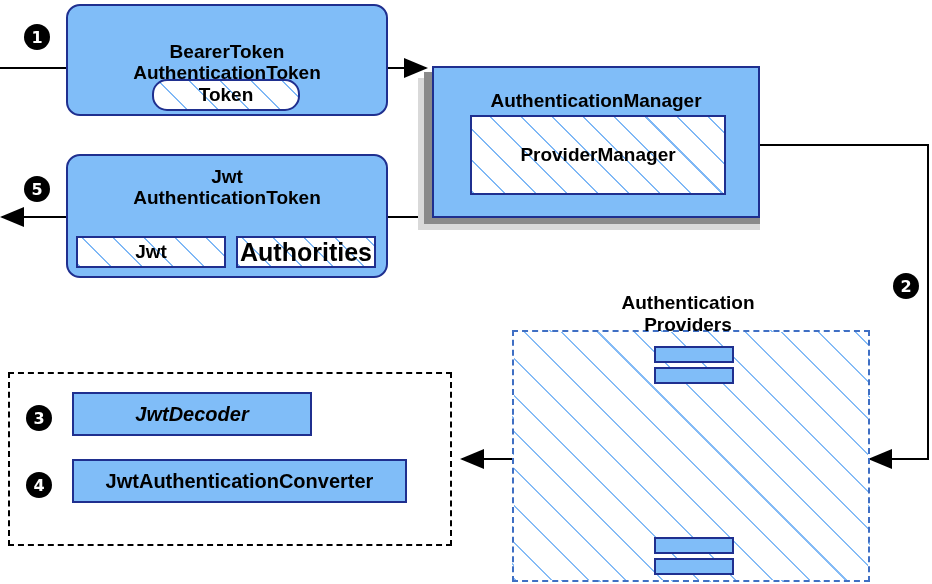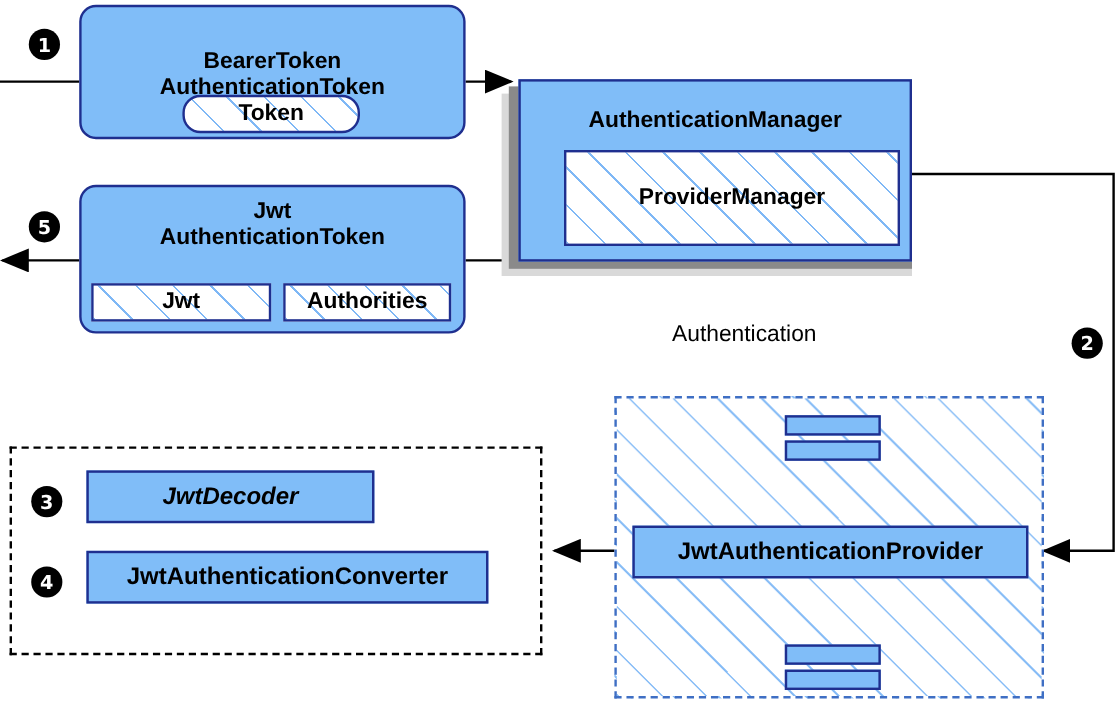--- a/index.html
+++ b/index.html
@@ -118,24 +118,26 @@
     display: flex;
     align-items: center;
     justify-content: center;
     z-index: 6;
     font-family: "DejaVu Sans", sans-serif;
   }
 
   
   .caption {
     position: absolute;
-    font-weight: normal;
+    font-weight: bold;
     color: #000;
+    text-align: center;
     line-height: 1.16;
     z-index: 5;
+    margin-top: 24px;
   }
 </style>
 </head>
 <body>
 
 <div id="stage">
 
   <svg class="layer" viewBox="0 0 932 584" xmlns="http://www.w3.org/2000/svg">
     <defs>
       <marker id="arrowEnd" viewBox="0 0 12 10" refX="11" refY="5" markerWidth="12" markerHeight="10" orient="auto-start-reverse">
@@ -192,50 +194,48 @@
   </div>
   <div class="hatch" style="left:152px; top:79px; width:148px; height:32px; font-size:19px;border-radius:15px;">
     <span>Token</span>
   </div>
 
   <div class="shadow light" style="left:418px; top:78px; width:342px; height:152px;"></div>
   <div class="shadow dark" style="left:424px; top:72px; width:336px; height:152px;"></div>
   <div class="node" style="left:432px; top:66px; width:328px; height:152px; flex-direction:column; justify-content:flex-start; font-size:19px; padding-top:22px;">
     <div>AuthenticationManager</div>
   </div>
-  <div class="hatch" style="left:470px; top:125px; width:280px; height:80px; font-size:19px;">
+  <div class="hatch" style="left:470px; top:115px; width:256px; height:80px; font-size:19px;">
     <span>ProviderManager</span>
   </div>
 
   <div class="shadow rounded" style="left:58px; top:162px; width:330px; height:124px;"></div>
   <div class="node rounded" style="left:66px; top:154px; width:322px; height:124px; flex-direction:column; justify-content:flex-start; font-size:19px; padding-top:10px;">
     <div>Jwt</div>
     <div>AuthenticationToken</div>
   </div>
   <div class="hatch" style="left:76px; top:236px; width:150px; height:32px; font-size:19px;">
     <span>Jwt</span>
   </div>
-  <div class="hatch" style="left:236px; top:236px; width:140px; height:32px; font-size:19px;">
+  <div class="hatch" style="left:236px; top:236px; width:140px; height:32px; font-size:25px;">
     <span>Authorities</span>
   </div>
 
   <div class="caption" style="left:560px; top:268px; width:256px; font-size:19px;">
     <div>Authentication</div>
+    <div>Providers</div>
   </div>
 
   <div class="dashed-blue" style="left:512px; top:330px; width:358px; height:252px;"></div>
 
   <div class="bar" style="left:654px; top:346px; width:80px; height:17px;"></div>
   <div class="bar" style="left:654px; top:367px; width:80px; height:17px;"></div>
 
   <div class="shadow light" style="left:516px; top:448px; width:336px; height:44px;"></div>
   <div class="shadow dark" style="left:521px; top:443px; width:336px; height:44px;"></div>
-  <div class="node" style="left:527px; top:438px; width:330px; height:44px; font-size:20px;">
-    <span>JwtAuthenticationProvider</span>
-  </div>
 
   <div class="bar" style="left:654px; top:537px; width:80px; height:17px;"></div>
   <div class="bar" style="left:654px; top:558px; width:80px; height:17px;"></div>
 
   <div class="dashed-black" style="left:8px; top:372px; width:444px; height:174px;"></div>
 
   <div class="shadow light" style="left:58px; top:400px; width:240px; height:44px;"></div>
   <div class="shadow dark" style="left:64px; top:396px; width:240px; height:44px;"></div>
   <div class="node" style="left:72px; top:392px; width:240px; height:44px; font-size:20px;font-style:italic;">
     <span>JwtDecoder</span>

